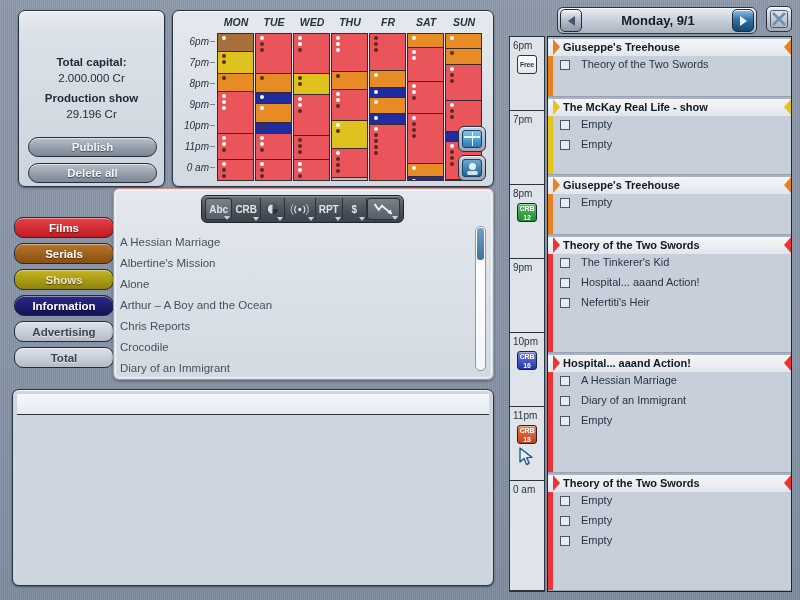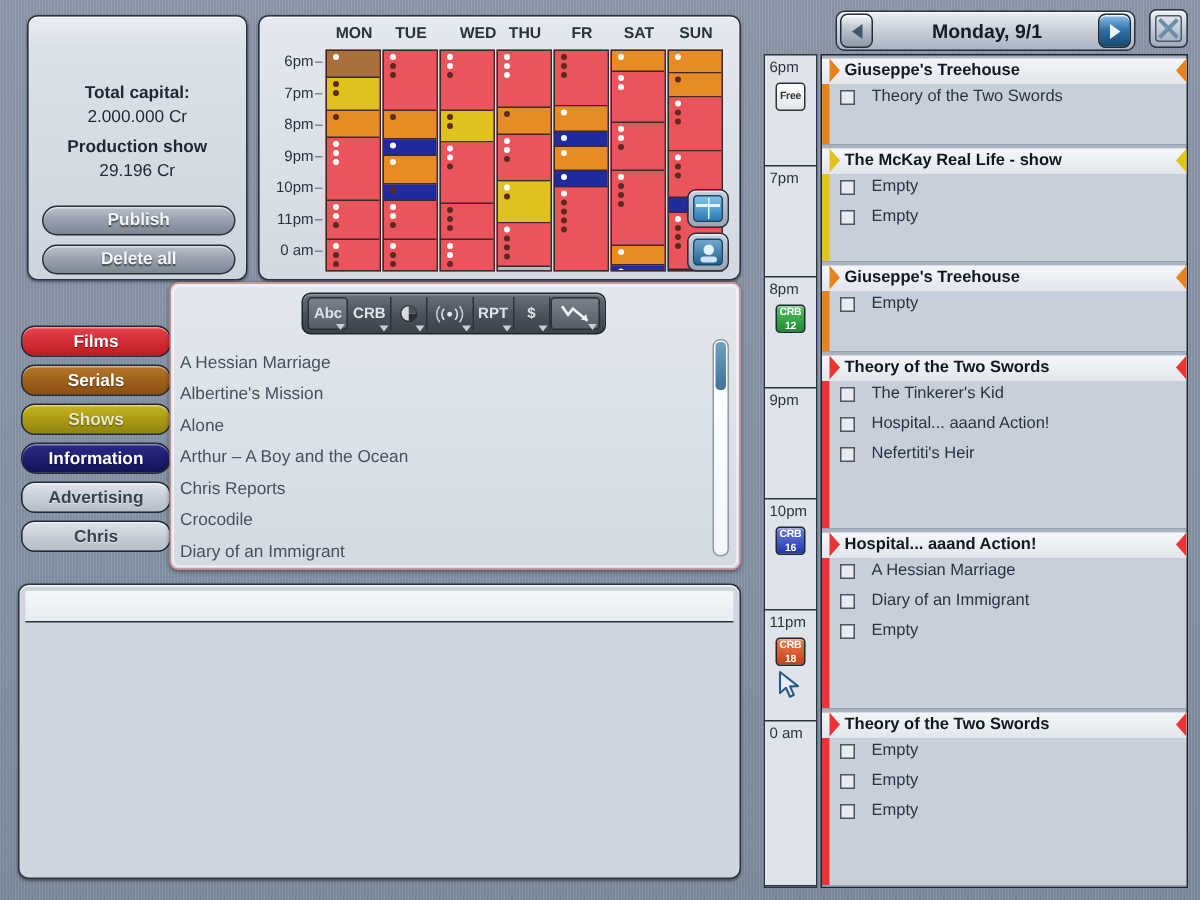--- a/index.html
+++ b/index.html
@@ -70,21 +70,21 @@
     color: #f3f6fa; font-size: 11.5px; font-weight: bold;
     display: flex; align-items: center; justify-content: center;
     text-shadow: 0 1px 1px rgba(0,0,0,.55);
     box-shadow: inset 0 1px 0 rgba(255,255,255,.55);
   }
   #publish-btn { top: 126px; }
   #deleteall-btn { top: 152px; }
 
   
   #week-panel { left: 172px; top: 10px; width: 322px; height: 177px;
-    background: linear-gradient(180deg,#e4e9ef,#d2d9e1); }
+    background: linear-gradient(180deg,#e4e9ef,#d2d9e1); font-style: italic; }
 
   #week-grid { position: absolute; left: 6px; top: 5px; width: 310px; height: 166px; }
   .wg-head { position: absolute; top: 0; height: 16px; font-size: 10.5px;
     font-weight: bold; color: #28323d; text-align: center; }
   .wg-time { position: absolute; left: 0; width: 30px; height: 12px;
     font-size: 10px; color: #28323d; text-align: right; }
   .wg-tick { position: absolute; left: 31px; width: 5px; height: 1px; background: #7b8694; }
   .wg-col { position: absolute; top: 17px; width: 37px; height: 148px;
     background: #e9555a; border: 1px solid #3a2a2e; overflow: hidden; }
   .wg-seg { position: absolute; left: 0; width: 100%; border-bottom: 1px solid #3a2a2e; }
@@ -242,21 +242,21 @@
   <div class="cap-label" id="cap-l2">Production show</div>
   <div class="cap-value" id="cap-v2">29.196 Cr</div>
   <div class="pill-btn" id="deleteall-btn">Delete all</div>
   <div class="pill-btn" id="publish-btn">Publish</div>
 </div>
 
 <div class="panel" id="week-panel">
   <div id="week-grid">
       <div class="wg-head" style="left: 38px; width: 38px;">MON</div>
       <div class="wg-head" style="left: 76px; width: 38px;">TUE</div>
-      <div class="wg-head" style="left: 114px; width: 38px; text-align: right;">WED</div>
+      <div class="wg-head" style="left: 114px; width: 38px;">WED</div>
       <div class="wg-head" style="left: 152px; width: 38px;">THU</div>
       <div class="wg-head" style="left: 190px; width: 38px;">FR</div>
       <div class="wg-head" style="left: 228px; width: 38px;">SAT</div>
       <div class="wg-head" style="left: 266px; width: 38px;">SUN</div>
       <div class="wg-time" style="top: 20px;">6pm</div>
       <div class="wg-tick" style="top: 25px;"></div>
       <div class="wg-time" style="top: 41px;">7pm</div>
       <div class="wg-tick" style="top: 46px;"></div>
       <div class="wg-time" style="top: 62px;">8pm</div>
       <div class="wg-tick" style="top: 67px;"></div>
@@ -557,21 +557,21 @@
     <path d="M3 3 L15 15 M15 3 L3 15" stroke="#6f90ad" stroke-width="2.6" fill="none"></path>
   </svg>
 </div>
 
 <div id="tabs-container">
     <div class="tab films" style="top: 217px;">Films</div>
     <div class="tab serials" style="top: 243px;">Serials</div>
     <div class="tab shows" style="top: 269px;">Shows</div>
     <div class="tab info" style="top: 295px;">Information</div>
     <div class="tab plain" style="top: 321px;">Advertising</div>
-    <div class="tab plain" style="top: 347px;">Chris</div>
+    <div class="tab plain" style="top: 347px;">Total</div>
   </div>
 
 <div class="panel" id="list-panel">
   <div id="list-toolbar">
       <div class="tb-item boxed">
         <span>Abc</span>
         <span class="tb-caret"></span>
       </div>
       <div class="tb-item">
         <span>CRB</span>

